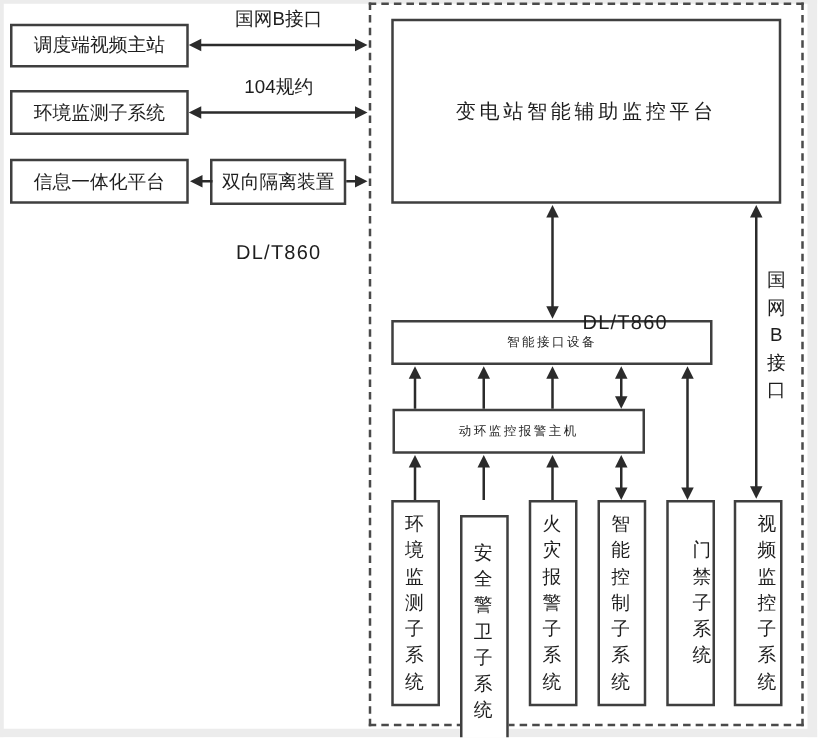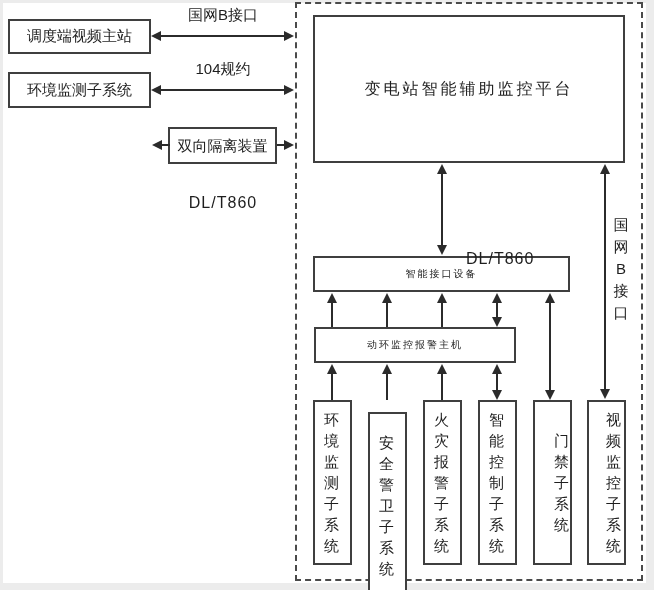--- a/index.html
+++ b/index.html
@@ -50,20 +50,21 @@
 
   <div class="edge" style="left:0;top:0;width:654px;height:3px;"></div>
   <div class="edge" style="left:0;top:0;width:3px;height:590px;"></div>
   <div class="edge" style="left:646px;top:0;width:8px;height:590px;"></div>
   <div class="edge" style="left:0;top:583px;width:654px;height:7px;"></div>
 
   <div class="dashed-frame"></div>
 
   <div class="box" style="left:8px;top:19px;width:143px;height:35px;">调度端视频主站</div>
   <div class="box" style="left:8px;top:72px;width:143px;height:36px;">环境监测子系统</div>
+  <div class="box" style="left:8px;top:127px;width:143px;height:36px;">信息一体化平台</div>
 
   <div class="box iso-box" style="left:168px;top:127px;width:109px;height:37px;">
     <span>双向</span>
     <span>隔离装置</span>
   </div>
 
   <div class="lbl" style="left:168px;top:6px;width:110px;">国网B接口</div>
   <div class="lbl" style="left:168px;top:60px;width:110px;">104规约</div>
   <div class="lbl mono" style="left:168px;top:166px;width:110px;">DL/T860</div>
 

